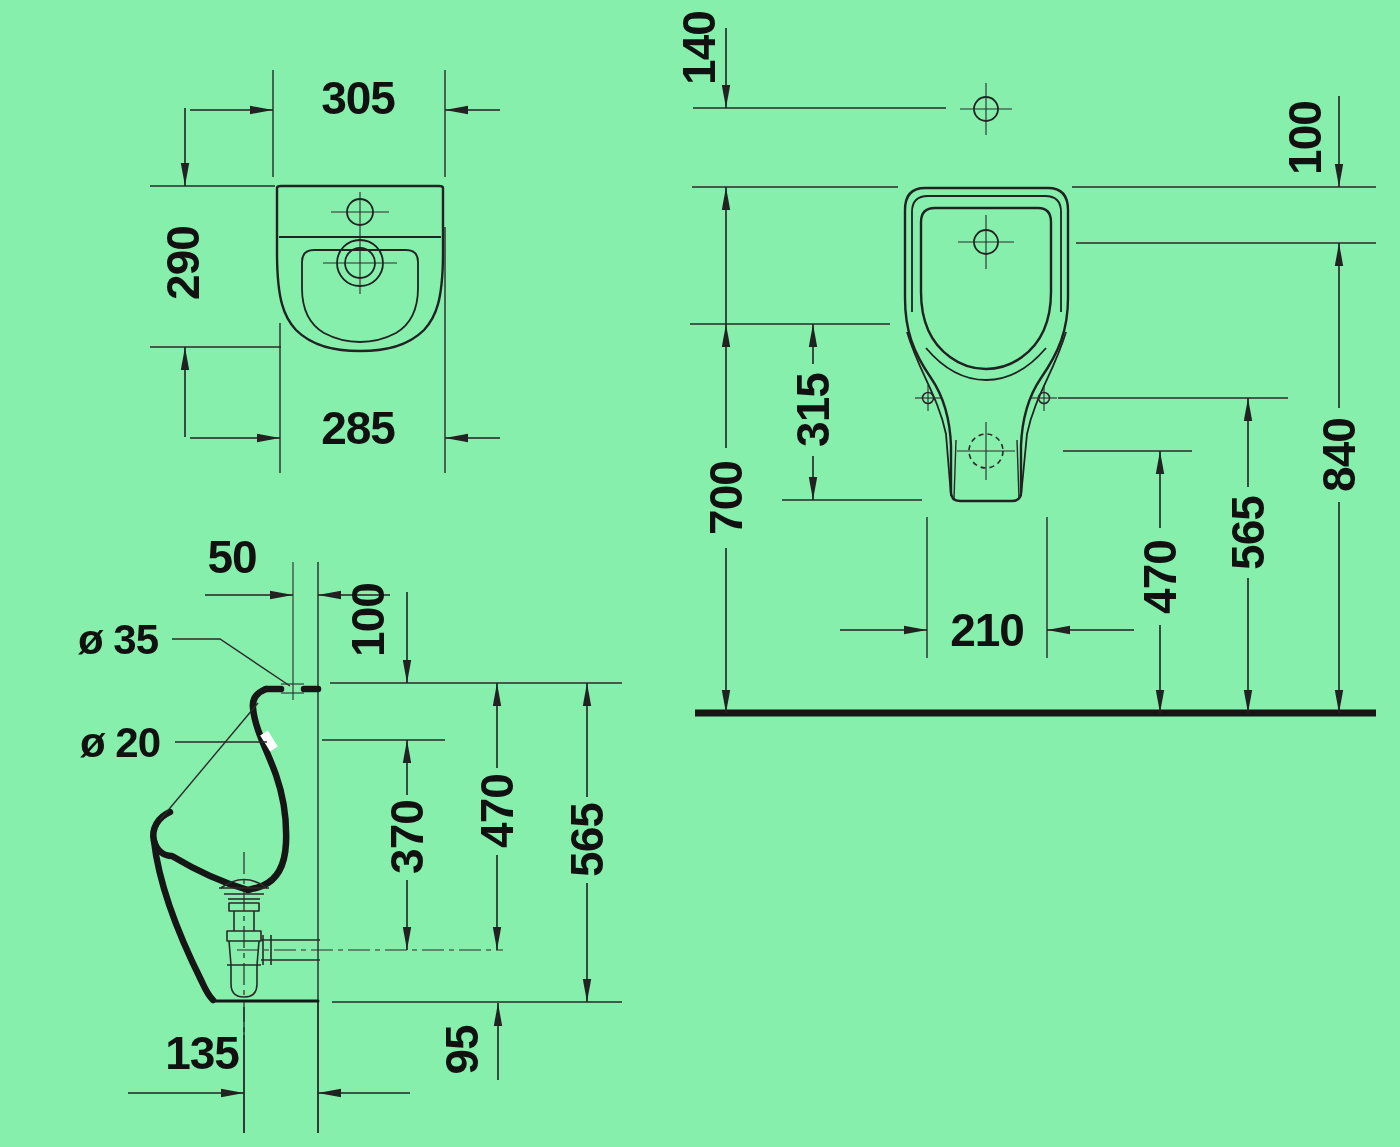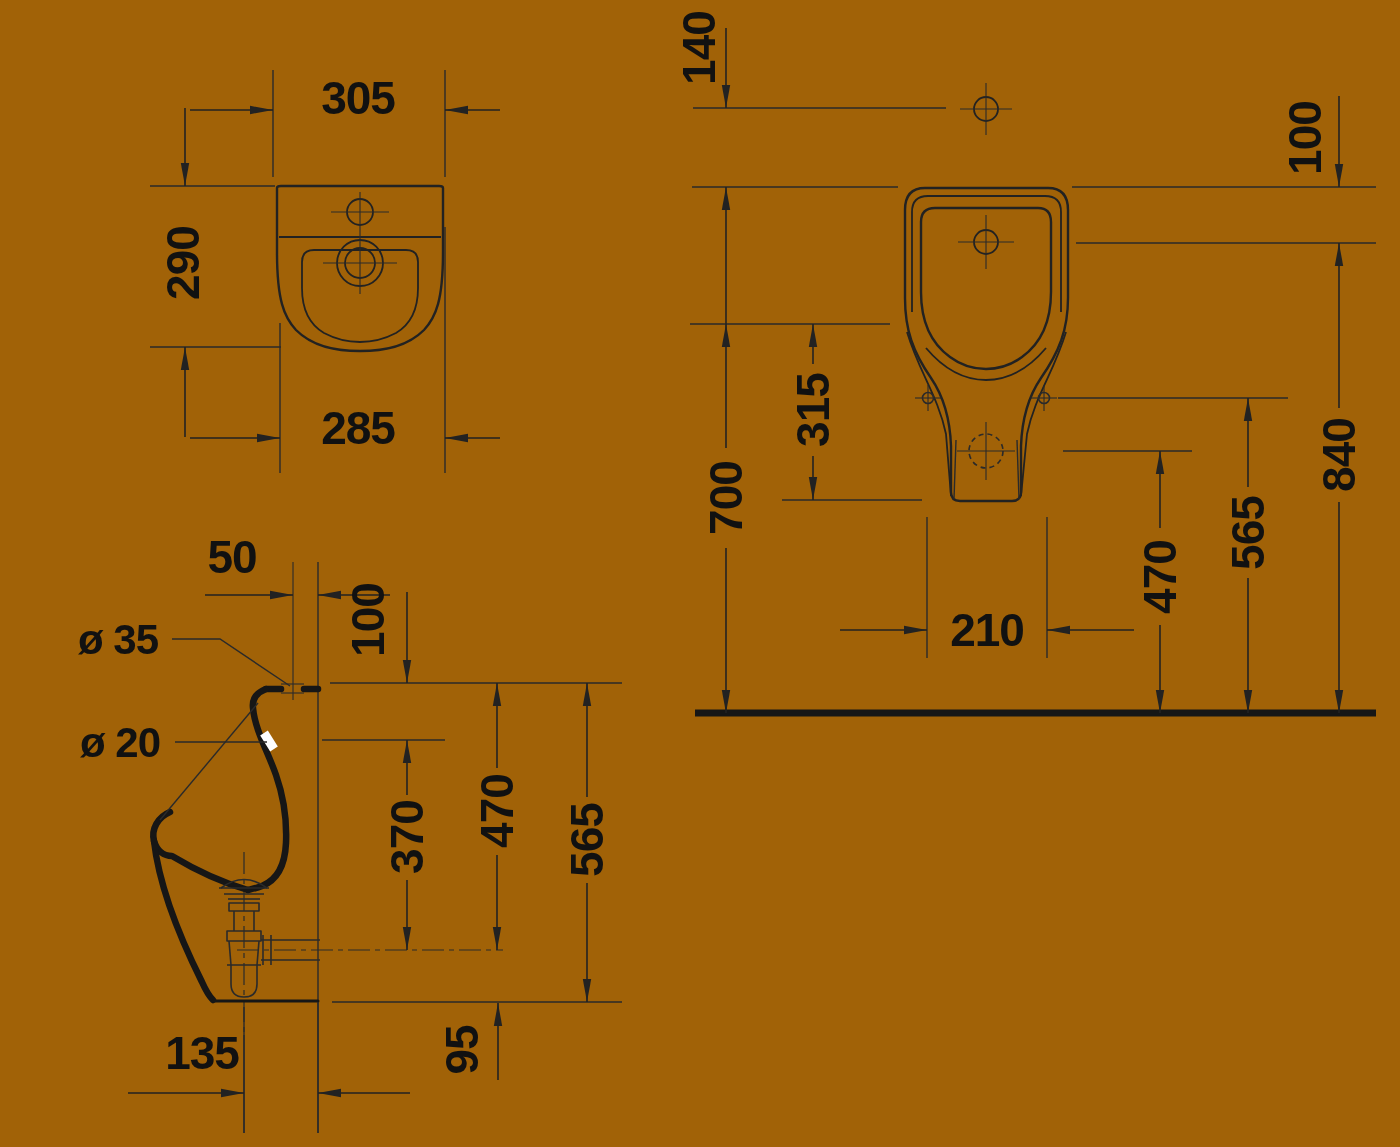--- a/index.html
+++ b/index.html
@@ -1,16 +1,16 @@
 <!DOCTYPE html>
 <html><head>
 <meta charset="utf-8">
 <style>
   html,body{margin:0;padding:0;background:#ffffff;}
-  .stage{position:relative;width:1400px;height:1147px;background:#a16207;overflow:hidden;}
+  .stage{position:relative;width:1400px;height:1147px;background:#86efac;overflow:hidden;}
   svg{display:block;}
   .ln   {stroke:#2a2a2a;stroke-width:1.4;fill:none;}
   .cl   {stroke:#2a2a2a;stroke-width:1.1;fill:none;}
   .dim  {stroke:#222222;stroke-width:1.6;fill:none;}
   .ol   {stroke:#222222;stroke-width:2.4;fill:none;stroke-linejoin:round;}
   .ol2  {stroke:#222222;stroke-width:1.8;fill:none;stroke-linejoin:round;}
   .hv   {stroke:#161616;stroke-width:6.5;fill:none;stroke-linecap:round;stroke-linejoin:round;}
   .hv3  {stroke:#161616;stroke-width:3;fill:none;stroke-linecap:round;}
   .fit  {stroke:#2a2a2a;stroke-width:1.6;fill:none;stroke-linejoin:round;}
   .dd   {stroke:#2a2a2a;stroke-width:1.2;fill:none;stroke-dasharray:22 5 5 5;}

